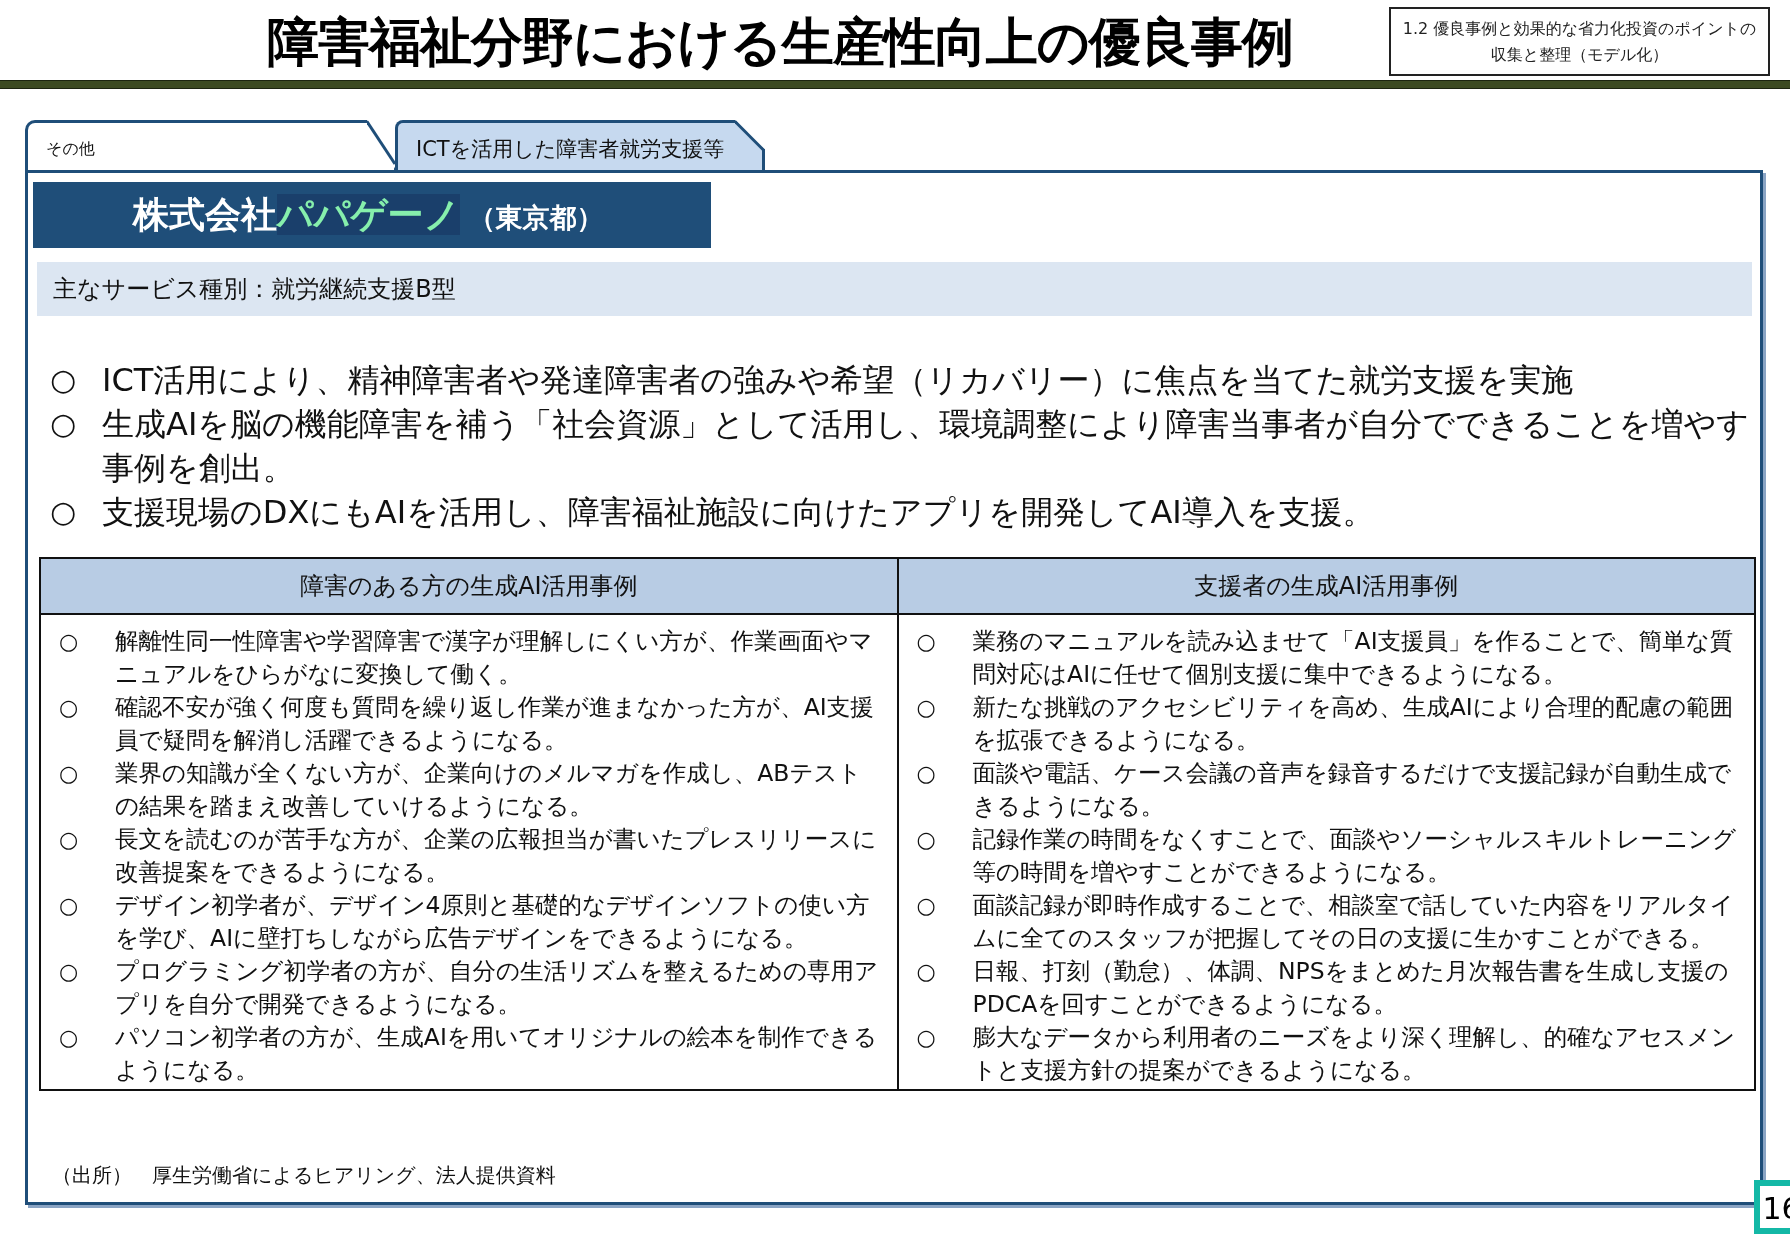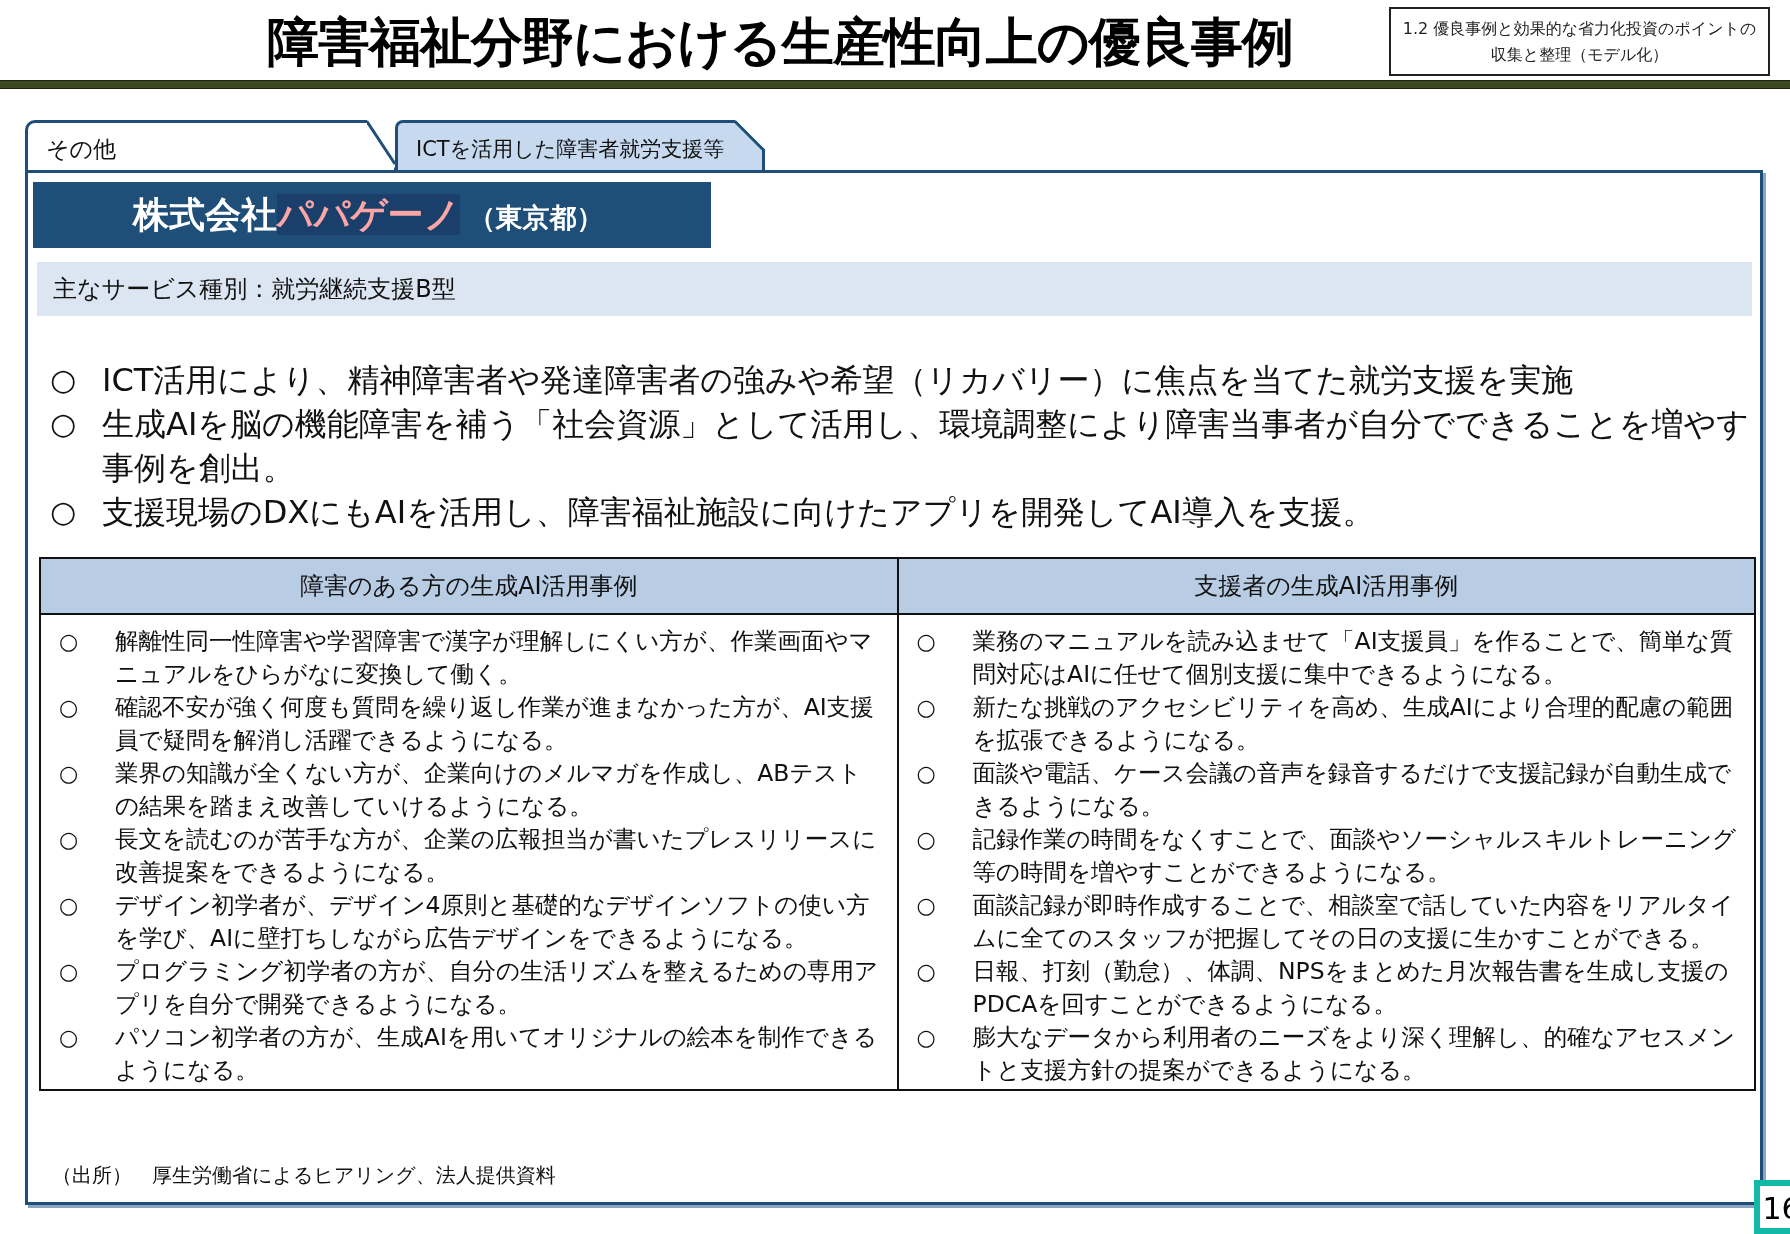--- a/index.html
+++ b/index.html
@@ -25,41 +25,41 @@
   .rule {
     left:0; top:80px; width:1790px; height:7px;
     background:#3c4a22; border-top:1px solid #1c2410; border-bottom:1px solid #1c2410;
   }
 
   
   .tab {
     top:120px; height:52px; box-sizing:border-box;
     border:3px solid #1f4e79; border-bottom:none;
     border-radius:10px 0 0 0;
-    font-size:23px; line-height:52px; padding-left:18px;
+    font-size:16px; line-height:52px; padding-left:18px;
   }
   .tab1 { left:25px; width:372px; background:#fff; color:#111; }
   .tab1::after {
     content:""; position:absolute; right:-3px; top:-3px; width:0; height:0;
   }
   .tab2 { left:395px; width:370px; background:#c6d9ef; color:#111; font-size:21px; padding-left:18px; border-radius:8px 0 0 0; }
 
   
   .panel {
     left:25px; top:170px; width:1738px; height:1035px; box-sizing:border-box;
     border:3px solid #1f4e79;
     box-shadow: 3px 3px 0 #8aa4c4;
   }
 
   .company {
     left:33px; top:182px; width:678px; height:66px; background:#1f4e79;
     color:#fff; font-size:36px; font-weight:bold; line-height:66px;
   }
   .company .name-a { margin-left:100px; }
-  .company .name-b { color:#fca5a5; background:#1a3f6b; }
+  .company .name-b { color:#86efac; background:#1a3f6b; }
   .company .pref { font-size:27px; margin-left:8px; }
 
   .service-bar {
     left:37px; top:262px; width:1715px; height:54px; background:#dce6f2;
     font-size:24px; line-height:54px; padding-left:16px; box-sizing:border-box;
     color:#111;
   }
 
   
   .bullets { left:50px; top:358px; width:1700px; }

